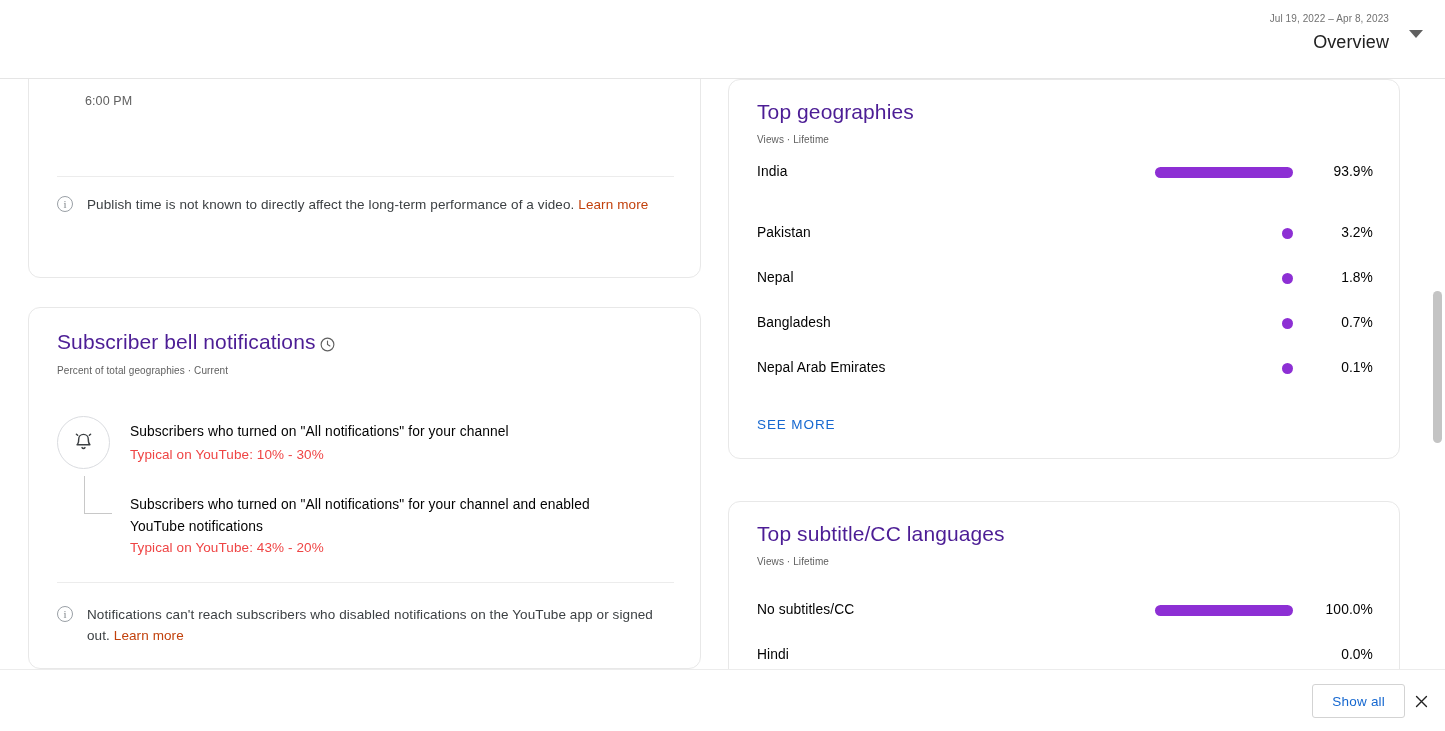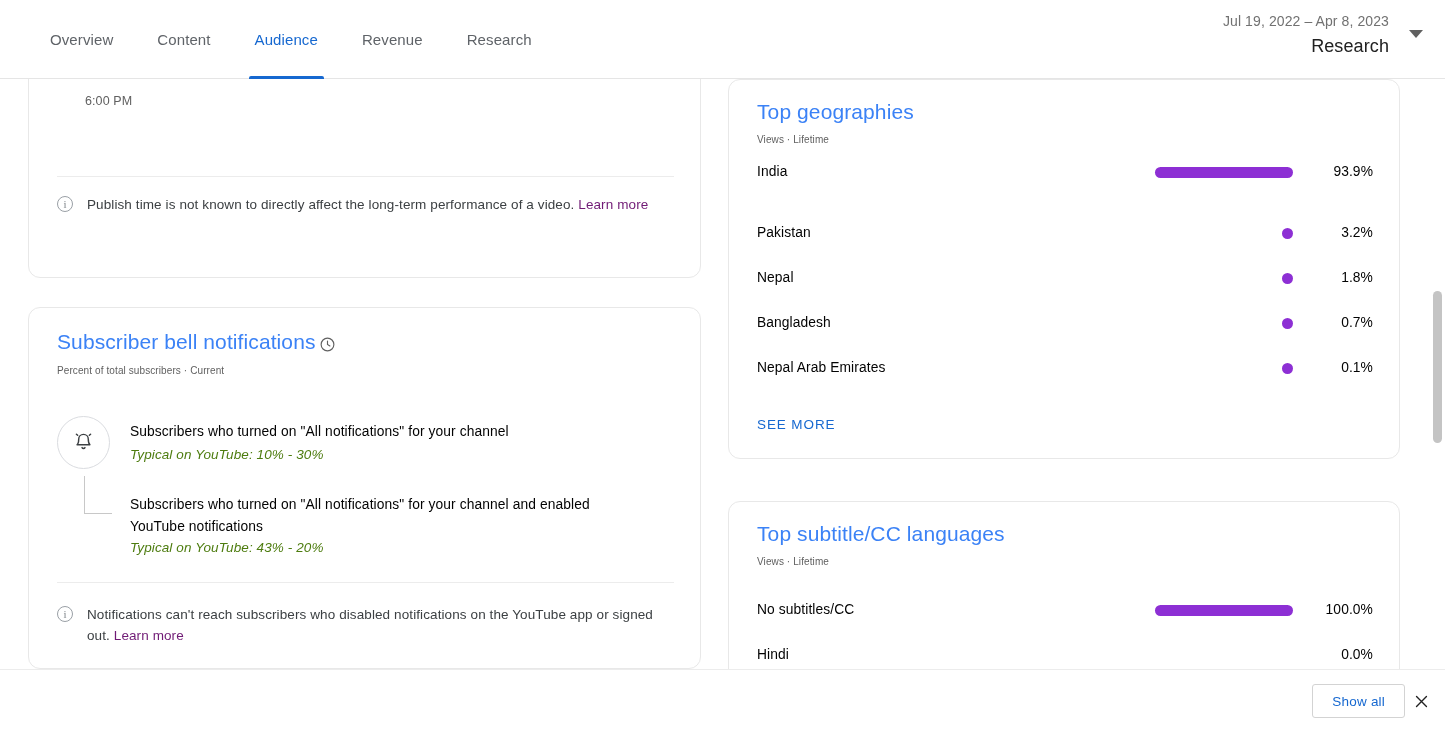--- a/index.html
+++ b/index.html
@@ -26,21 +26,21 @@
   .tab.active { color: #1668d0; font-weight: 500; }
   .tab.active::after {
     content: ""; position: absolute; left: 16px; right: 16px; bottom: 0;
     height: 3px; background: #1668d0; border-radius: 2px 2px 0 0;
   }
 
   .daterange {
     position: absolute; right: 56px; top: 14px; text-align: right;
     cursor: pointer; line-height: 1;
   }
-  .daterange .dr-sub { font-size: 14px; color: #717171; letter-spacing: .1px; }
+  .daterange .dr-sub { font-size: 10px; color: #717171; letter-spacing: .1px; }
   .daterange .dr-main { font-size: 18px; color: #212121; margin-top: 9px; letter-spacing: .1px; }
   .dr-arrow {
     position: absolute; right: 22px; top: 30px; width: 0; height: 0;
     border-left: 7px solid transparent; border-right: 7px solid transparent;
     border-top: 8px solid #606060; cursor: pointer;
   }
 
   
   .page { position: absolute; left: 0; top: 0; width: 1149px; height: 731px; }
 
@@ -63,48 +63,47 @@
 
   .infonote {
     position: absolute; display: flex; align-items: flex-start; gap: 14px;
     font-size: 13.5px; color: #3c4043; line-height: 21px; letter-spacing: .1px;
   }
   .infonote .i-ic {
     flex: 0 0 auto; width: 16px; height: 16px; border: 1px solid #9aa0a6;
     border-radius: 50%; color: #80868b; font-size: 11px; line-height: 14px;
     text-align: center; font-family: "Liberation Serif", serif; margin-top: 2px;
   }
-  a.lnk { color: #701a75; text-decoration: none; cursor: pointer; }
+  a.lnk { color: #c2410c; text-decoration: none; cursor: pointer; }
   .hr { position: absolute; height: 1px; background: #ececec; }
 
   
   #card-bell { left: 28px; top: 307px; width: 673px; height: 362px; }
   .card-title {
-    position: absolute; font-size: 21px; color: #3b82f6; font-weight: 400;
+    position: absolute; font-size: 21px; color: #4c1d95; font-weight: 400;
     letter-spacing: .1px; white-space: nowrap;
   }
   .card-sub {
     position: absolute; font-size: 10px; color: #606060; letter-spacing: .1px;
     white-space: nowrap;
   }
   .clock-ic { position: absolute; width: 17px; height: 17px; }
 
   .bellcircle {
     position: absolute; width: 53px; height: 53px; border-radius: 50%;
     border: 1px solid #dadce0; display: flex; align-items: center; justify-content: center;
   }
   .notif-row { position: absolute; }
   .notif-label {
     position: absolute; font-size: 13.8px; color: #030303; line-height: 22px;
     letter-spacing: .1px;
   }
   .notif-typ {
-    position: absolute; font-size: 13.5px; color: #4d7c0f; letter-spacing: .1px;
+    position: absolute; font-size: 13.5px; color: #ef4444; letter-spacing: .1px;
     white-space: nowrap;
-    font-style: italic;
   }
   .notif-val {
     position: absolute; font-size: 13.8px; color: #030303; letter-spacing: .1px;
     white-space: nowrap; text-align: right;
   }
   .notif-val .cnt { color: #606060; }
   .elbow {
     position: absolute; border-left: 1px solid #c8c8c8; border-bottom: 1px solid #c8c8c8;
   }
 
@@ -247,21 +246,21 @@
 
     <div class="card-title" style="left:28px; top:22px;">Subscriber bell notifications</div>
 
     <div class="clock-ic" style="left:290px; top:28px;">
       <svg width="17" height="17" viewBox="0 0 24 24" fill="none" stroke="#606060" stroke-width="1.6">
         <circle cx="12" cy="12" r="9"></circle>
         <path d="M12 7.2 L12 12 L15.4 14.1" stroke-linecap="round"></path>
       </svg>
     </div>
 
-    <div class="card-sub" style="left:28px; top:57px;">Percent of total subscribers · Current</div>
+    <div class="card-sub" style="left:28px; top:57px;">Percent of total geographies · Current</div>
 
     <div class="bellcircle" style="left:28px; top:108px;">
       <svg width="25" height="25" viewBox="0 0 24 24" fill="none" stroke="#3c4043" stroke-width="1.4">
         <path d="M12 4.2a4.6 4.6 0 0 0-4.6 4.6c0 4.1-1.5 5.3-1.5 5.3h12.2s-1.5-1.2-1.5-5.3A4.6 4.6 0 0 0 12 4.2z" stroke-linejoin="round"></path>
         <path d="M10.6 16.9a1.6 1.6 0 0 0 2.8 0" stroke-linecap="round"></path>
         <path d="M6.4 5.1 5.2 4.0 M17.6 5.1 18.8 4.0" stroke-linecap="round"></path>
       </svg>
     </div>
 
     <div class="notif-row" style="left:0; top:0;">
@@ -354,31 +353,24 @@
           <div class="metric-val">0.0%</div>
         </div>
       </div>
   </div>
 
 </div>
 
 <div class="shadow-top"></div>
 
 <div class="topbar">
-  <div class="tabs" id="tabs">
-      <div class="tab">Overview</div>
-      <div class="tab">Content</div>
-      <div class="tab active">Audience</div>
-      <div class="tab">Revenue</div>
-      <div class="tab">Research</div>
-    </div>
 
   <div class="daterange">
     <div class="dr-sub">Jul 19, 2022 – Apr 8, 2023</div>
-    <div class="dr-main">Research</div>
+    <div class="dr-main">Overview</div>
   </div>
   <div class="dr-arrow"></div>
 </div>
 
 <div class="scrollbar-track">
   <div class="scrollbar-thumb"></div>
 </div>
 
 <div class="bottombar">
   <div class="showall">Show all</div>

